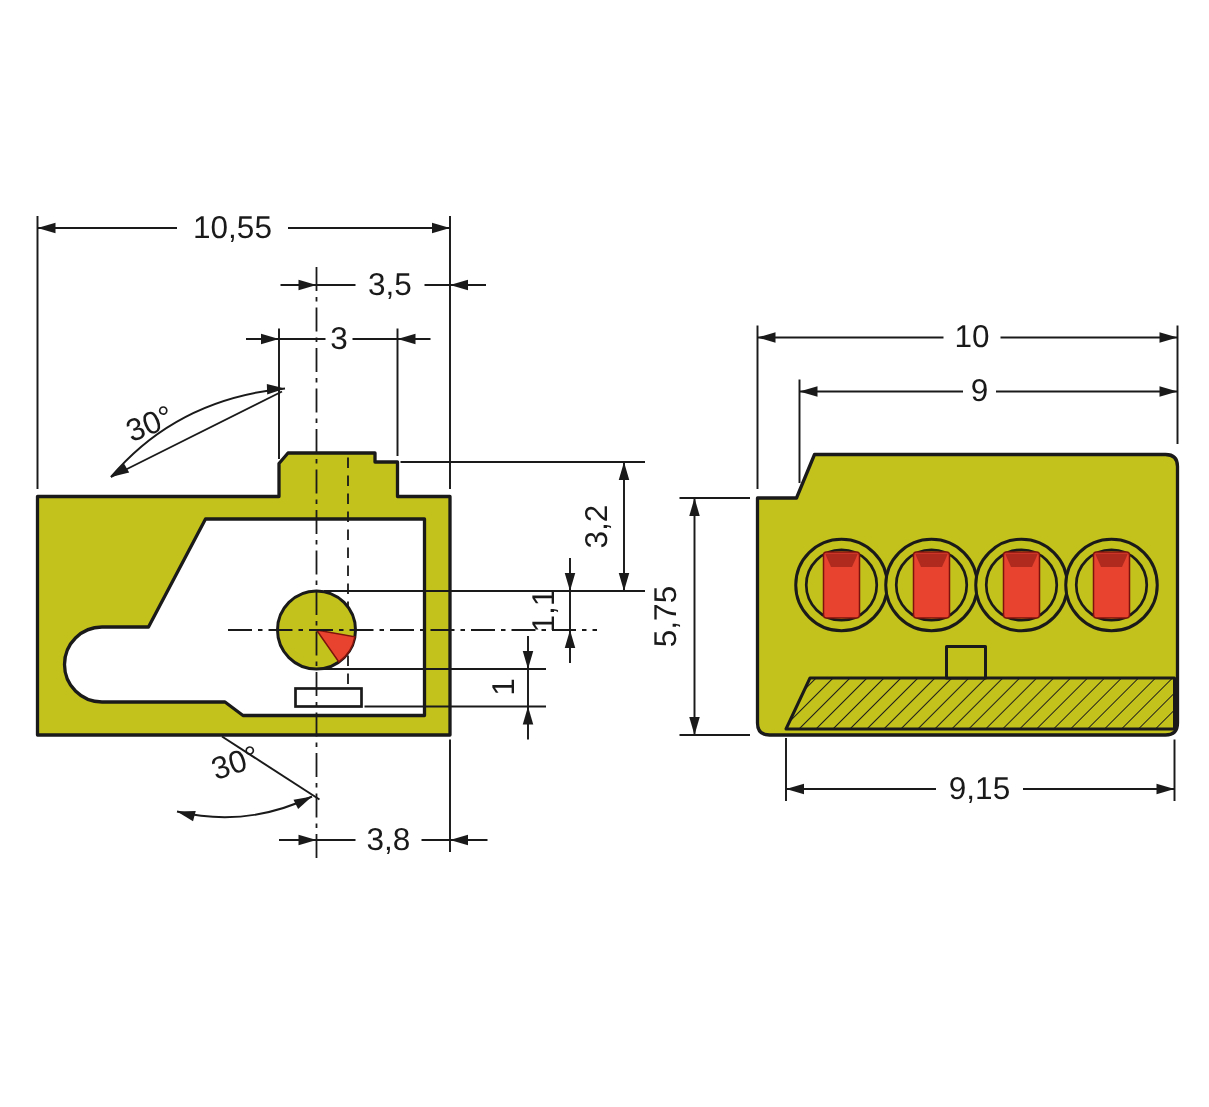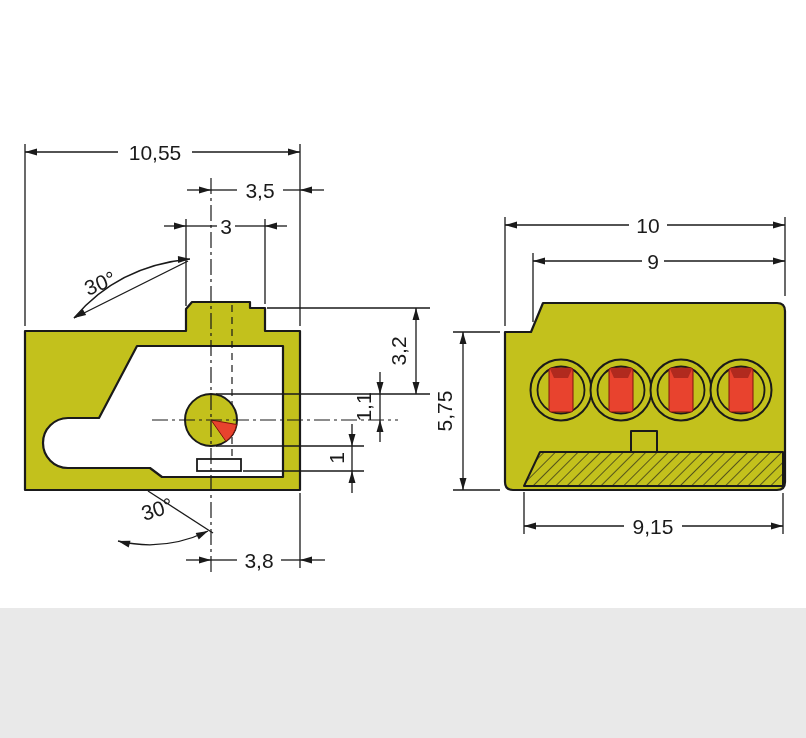--- a/index.html
+++ b/index.html
@@ -3,21 +3,21 @@
 <meta charset="utf-8">
 <style>
   :root{
     --body-color:#c3c11c;
     --button-color:#e8432e;
     --button-shadow-color:#b02a1e;
     --line-color:#1a1a1a;
     --bg-color:#ffffff;
   }
   html,body{margin:0;padding:0;background:#e9e9e9;}
-  .stage{position:relative;width:806px;height:608px;background:var(--bg-color);overflow:hidden;}
+  .stage{position:relative;width:806px;height:738px;background:var(--bg-color);overflow:hidden;}
   svg{display:block;}
   .ol{fill:var(--body-color);stroke:var(--line-color);stroke-width:2.2;stroke-linejoin:round;}
   .white{fill:#ffffff;stroke:var(--line-color);stroke-width:2.2;stroke-linejoin:round;}
   .thin{fill:none;stroke:var(--line-color);stroke-width:1.3;}
   .med{fill:none;stroke:var(--line-color);stroke-width:1.8;}
   .cl{fill:none;stroke:var(--line-color);stroke-width:1.2;stroke-dasharray:16 4 3 4;}
   .hid{fill:none;stroke:var(--line-color);stroke-width:1.2;stroke-dasharray:7 5;}
   .arr{fill:var(--line-color);stroke:none;}
   .dimtext{font-family:"Liberation Sans",sans-serif;font-size:21px;fill:var(--line-color);
            text-anchor:middle;dominant-baseline:central;}

